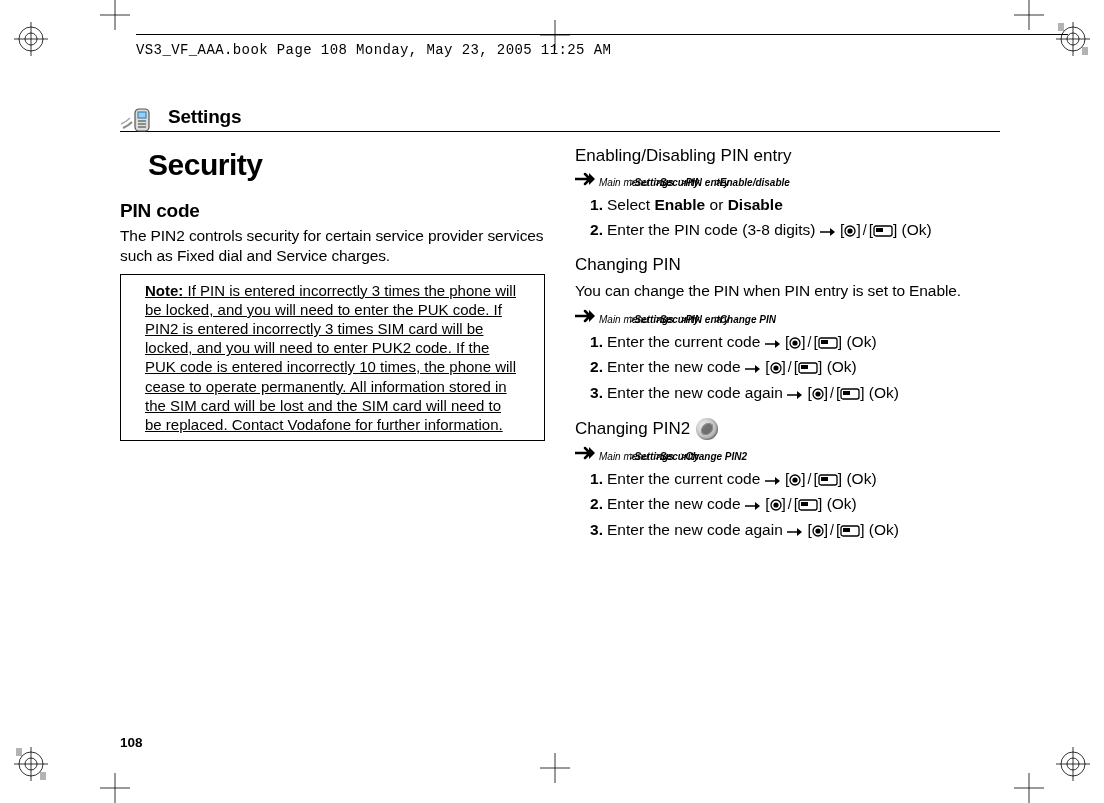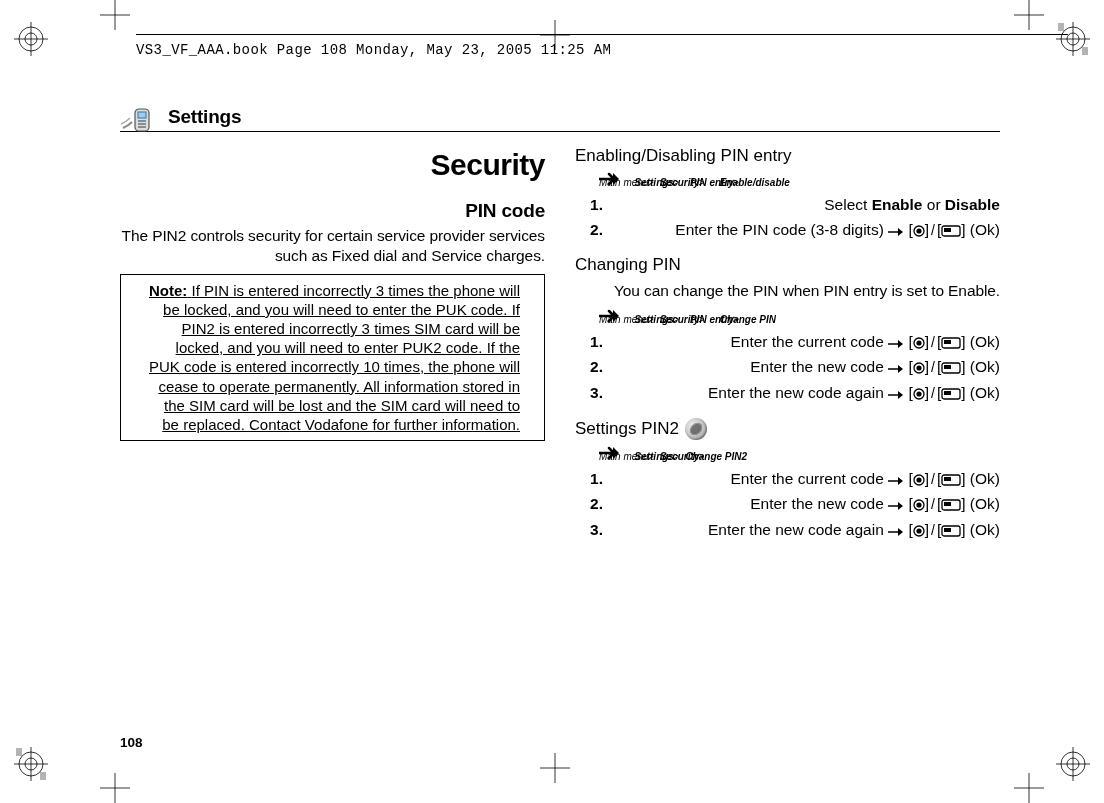--- a/index.html
+++ b/index.html
@@ -57,21 +57,20 @@
     font-size: 19px;
     font-weight: 700;
     font-stretch: condensed;
     letter-spacing: -0.2px;
   }
 
   
   .cols {
     display: flex;
     gap: 30px;
-    text-align: right;
   }
   .col { flex: 1 1 0; min-width: 0; }
 
   h1.title {
     font-size: 30px;
     font-weight: 800;
     margin: 6px 0 18px 28px;
     letter-spacing: -0.5px;
   }
 
@@ -447,21 +446,21 @@
             </span><span>]</span><span class="slash">/</span><span>[</span><span class="key">
               <svg width="20" height="12" viewBox="0 0 20 12">
                 <rect x="1" y="1" width="18" height="10" rx="2" fill="none" stroke="#000" stroke-width="1.3"></rect>
                 <rect x="3" y="3" width="7" height="4" fill="#000"></rect>
               </svg>
             </span><span>]</span><span> (Ok)</span>
         </li>
       </ol>
 
       <h4 class="subsubhead">
-        <span>Settings PIN2</span>
+        <span>Changing PIN2</span>
         <span class="round-icon"></span>
       </h4>
 
       <p class="navpath">
         <span class="crumb-arrow"><svg width="20" height="14" viewBox="0 0 20 14">
               <path d="M0 7 H14 M10 2 L15 7 L10 12" stroke="#000" stroke-width="2.5" fill="none" stroke-linecap="round"></path>
               <path d="M14 1 L20 7 L14 13 Z" fill="#000"></path>
             </svg></span>
         <span>Main menu</span>
         <span class="sep">&gt;</span>

